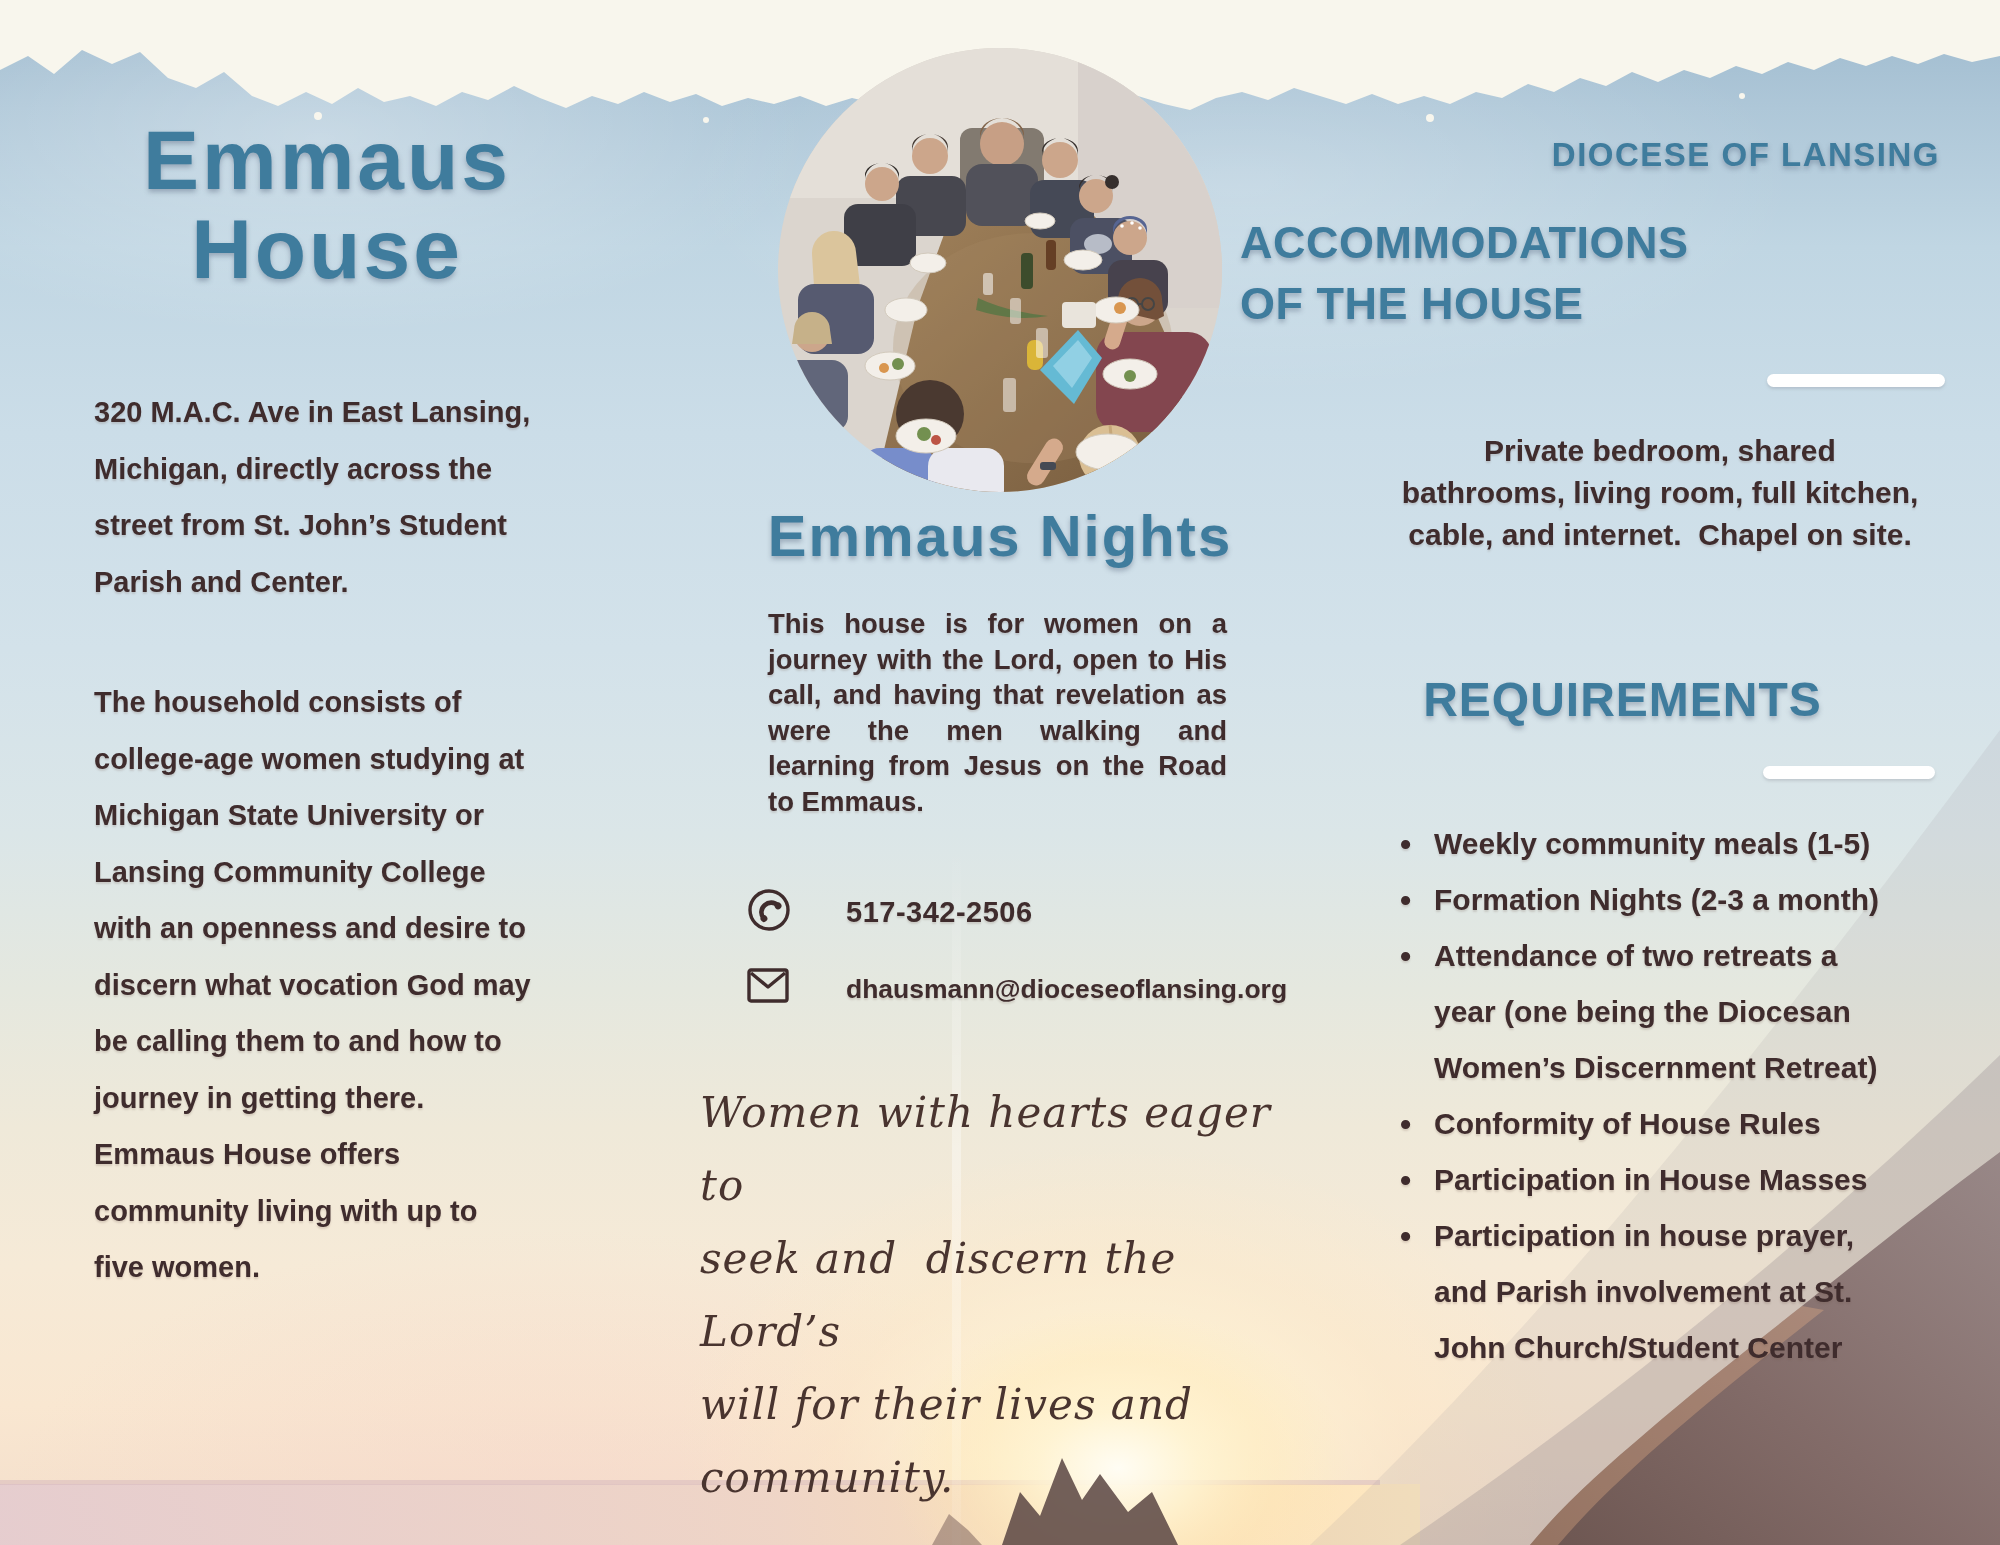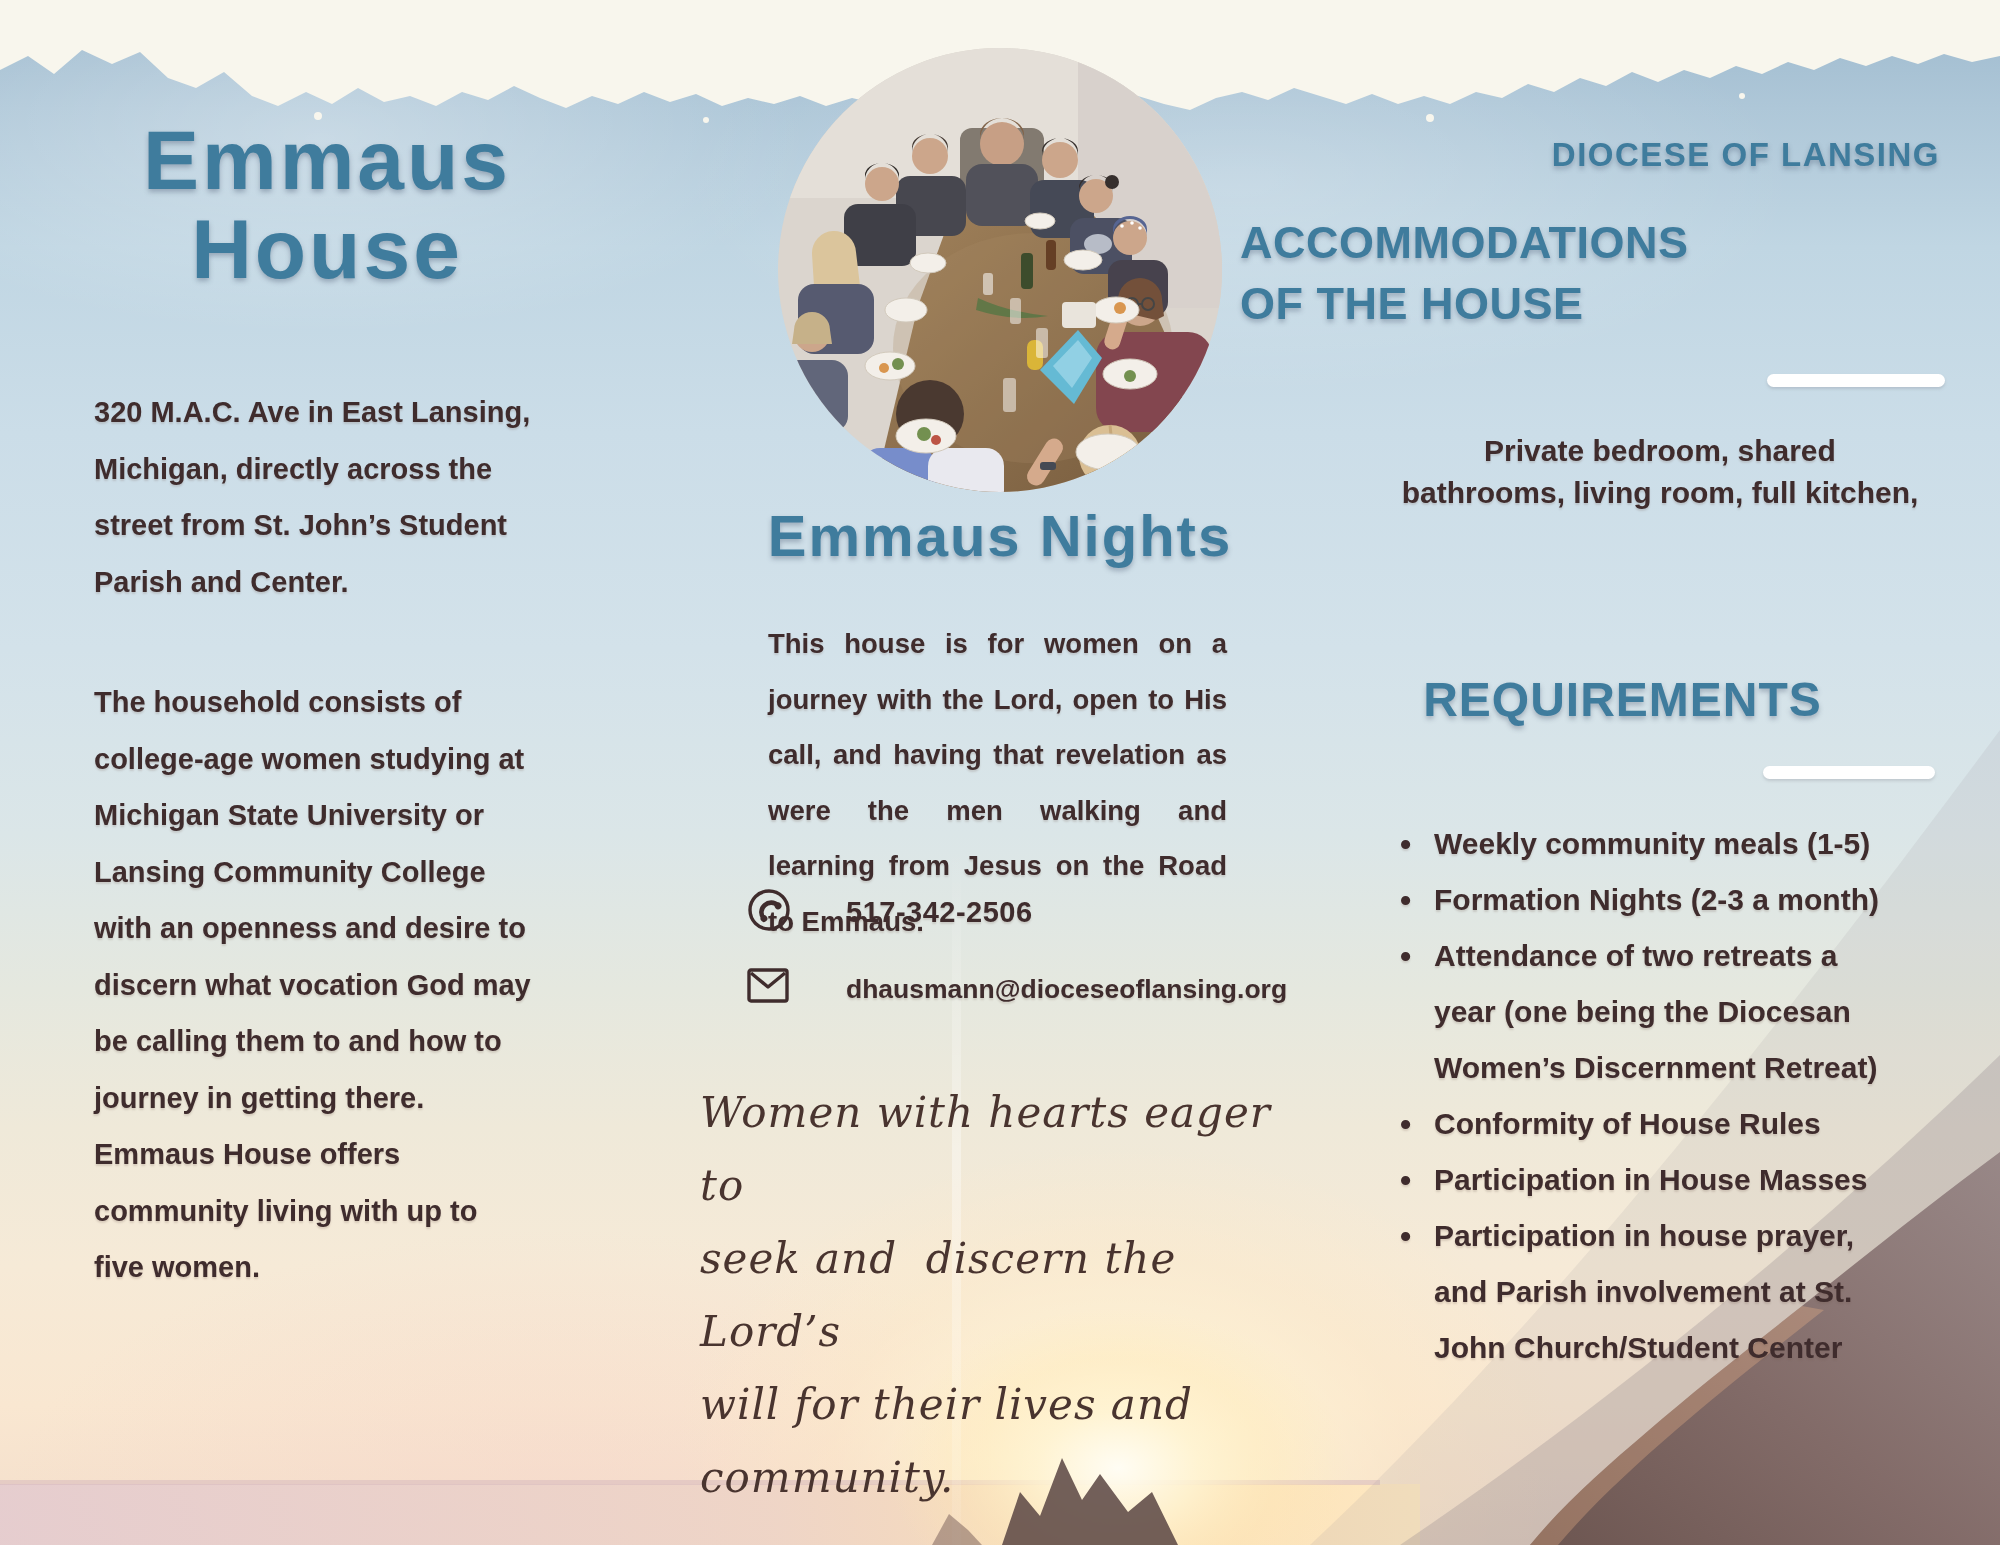--- a/index.html
+++ b/index.html
@@ -24,21 +24,21 @@
 
   
   .left-title{left:88px;top:116px;width:478px;text-align:center;font-size:84px;line-height:89px;font-weight:800;letter-spacing:3px;}
   .left-para1{left:94px;top:384px;width:520px;font-size:29px;font-weight:700;line-height:56.5px;}
   .left-para2{left:94px;top:674px;width:520px;font-size:29px;font-weight:700;line-height:56.5px;}
 
   
   .photo-wrap{left:778px;top:48px;width:444px;height:444px;border-radius:50%;overflow:hidden;}
   .center-heading{left:730px;top:502px;width:540px;text-align:center;font-size:58px;font-weight:800;letter-spacing:2px;}
   .center-body{left:768px;top:606px;width:459px;font-size:27.5px;font-weight:700;line-height:35.6px;}
-  .center-body .line{text-align:justify;text-align-last:justify;margin-top:20px;}
+  .center-body .line{text-align:justify;text-align-last:justify;}
   .center-body .line:last-child{text-align-last:left;}
   .contact-icon{width:46px;height:46px;}
   .phone-row-icon{left:746px;top:887px;}
   .phone-row-text{left:846px;top:896px;font-size:29px;font-weight:700;letter-spacing:.5px;}
   .email-row-icon{left:746px;top:966px;width:44px;height:40px;}
   .email-row-text{left:846px;top:974px;font-size:26.5px;font-weight:700;}
   .quote{left:700px;top:1076px;width:600px;text-align:left;
          font-family:"DejaVu Serif",serif;font-style:italic;font-weight:400;
          font-size:42px;line-height:73px;color:#49342f;letter-spacing:1px;}
 
@@ -292,20 +292,21 @@
       <div class="line">ACCOMMODATIONS</div>
           <div class="line">OF THE HOUSE</div>
         </div>
 
       <div class="abs divider divider1"></div>
 
       <div class="abs right-body brown shadow-body">
 
       <div class="line">Private bedroom, shared</div>
           <div class="line">bathrooms, living room, full kitchen,</div>
+          <div class="line">cable, and internet.  Chapel on site.</div>
         </div>
 
       <div class="abs req-heading teal shadow-head">REQUIREMENTS</div>
 
       <div class="abs divider divider2"></div>
 
       <ul class="abs req-list brown shadow-body">
 
       <li class="line">Weekly community meals (1-5)</li>
           <li class="line">Formation Nights (2-3 a month)</li>

